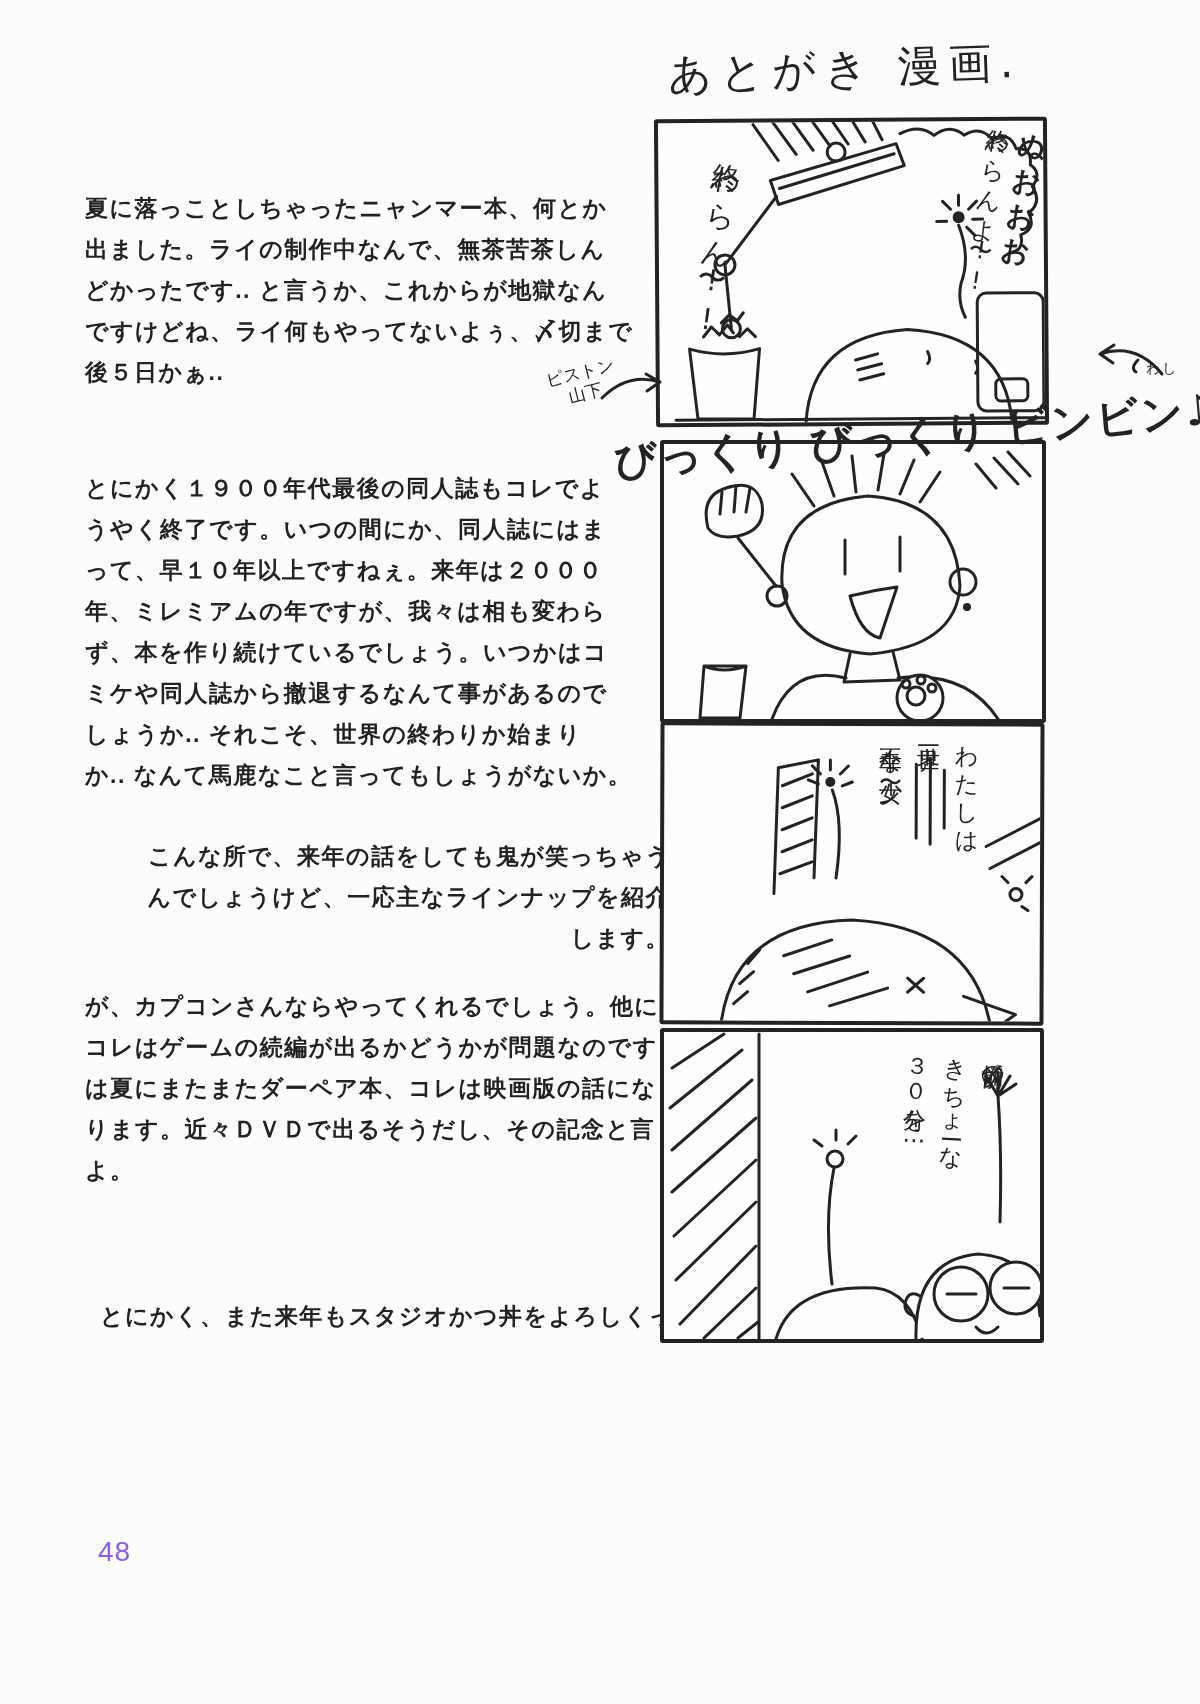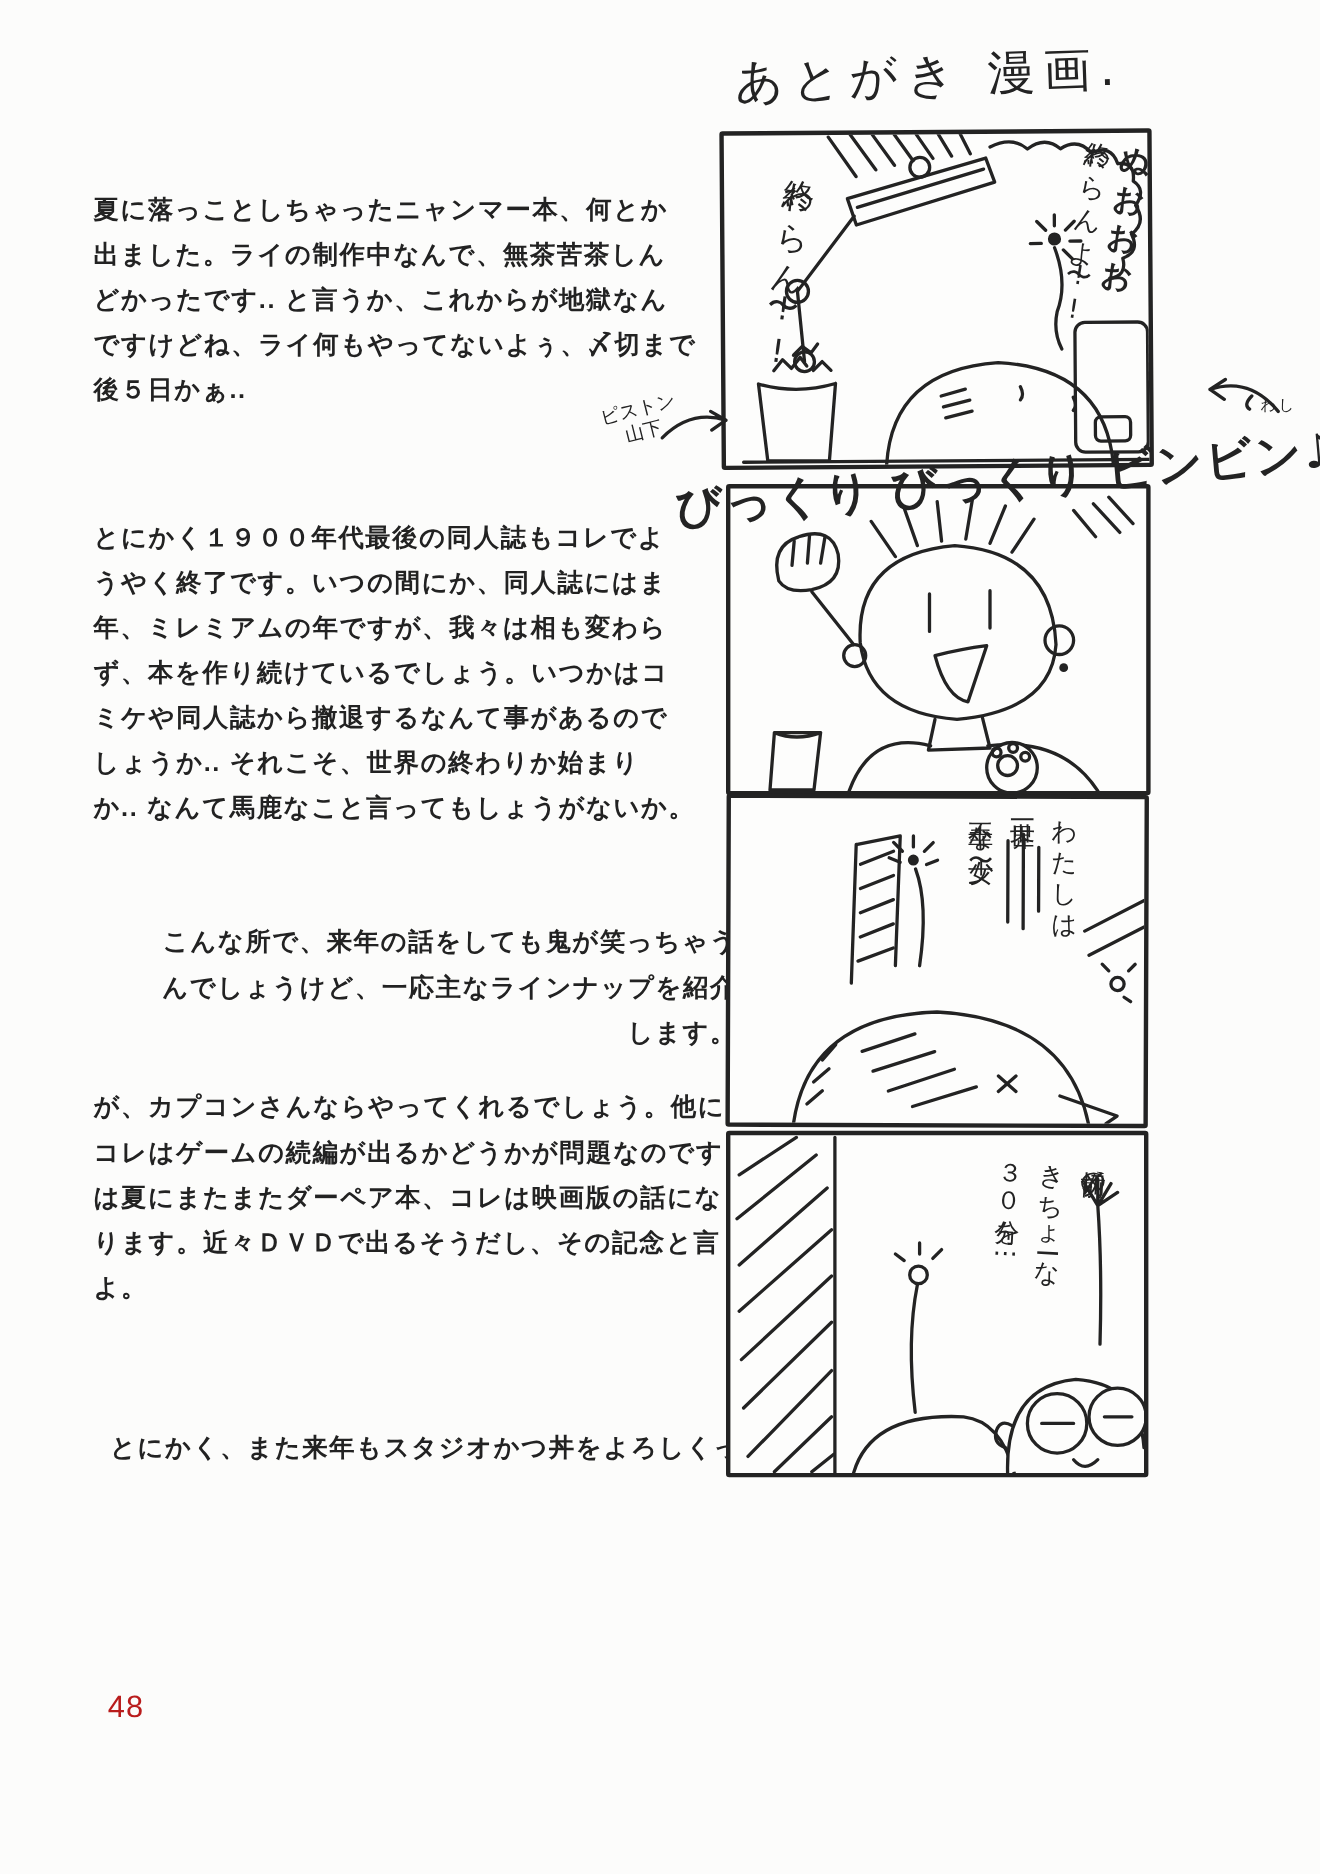--- a/index.html
+++ b/index.html
@@ -1,23 +1,23 @@
 <!DOCTYPE html>
 <html><head>
 <meta charset="utf-8">
 <style>
   html,body{margin:0;padding:0;background:#e8e8e6;}
   .sheet{position:relative;width:1200px;height:1704px;background:#fcfcfb;overflow:hidden;
          font-family:"Liberation Sans","DejaVu Sans",sans-serif;color:#1e1e1e;}
   
   .para{position:absolute;left:85px;width:585px;}
   .line{font-size:23px;line-height:41px;font-weight:bold;letter-spacing:1.5px;white-space:nowrap;color:#222;}
-  #para1{top:170px;} #para2{top:468px;} #para3{top:836px;text-align:right;} #para4{top:986px;}
+  #para1{top:188px;} #para2{top:468px;} #para3{top:836px;text-align:right;} #para4{top:986px;}
   #para5{top:1296px;left:100px;width:700px;}
-  .pageno{position:absolute;left:98px;top:1536px;font-size:28px;letter-spacing:1px;color:#b91c1c;}
+  .pageno{position:absolute;left:98px;top:1536px;font-size:28px;letter-spacing:1px;color:#8b5cf6;}
   
   .hand{font-family:"DejaVu Sans","Liberation Sans",sans-serif;color:#232323;}
   .title{position:absolute;left:668px;top:40px;font-size:43px;letter-spacing:8px;
          transform:rotate(-2deg);white-space:nowrap;}
   .panel{position:absolute;border:4px solid #232323;border-radius:3px;background:#fdfdfc;}
   #panel1{left:655px;top:118px;width:385px;height:300px;transform:rotate(-0.4deg);}
   #panel2{left:660px;top:440px;width:378px;height:275px;}
   #panel3{left:660px;top:722px;width:376px;height:295px;transform:rotate(0.2deg);}
   #panel4{left:660px;top:1028px;width:376px;height:307px;}
   .panel svg{position:absolute;left:0;top:0;width:100%;height:100%;}
@@ -53,20 +53,21 @@
     <div class="line">夏に落っことしちゃったニャンマー本、何とか</div>
     <div class="line">出ました。ライの制作中なんで、無茶苦茶しん</div>
     <div class="line">どかったです.. と言うか、これからが地獄なん</div>
     <div class="line">ですけどね、ライ何もやってないよぅ、〆切まで</div>
     <div class="line">後５日かぁ..</div>
   </div>
 
   <div class="para" id="para2">
     <div class="line">とにかく１９００年代最後の同人誌もコレでよ</div>
     <div class="line">うやく終了です。いつの間にか、同人誌にはま</div>
+    <div class="line">って、早１０年以上ですねぇ。来年は２０００</div>
     <div class="line">年、ミレミアムの年ですが、我々は相も変わら</div>
     <div class="line">ず、本を作り続けているでしょう。いつかはコ</div>
     <div class="line">ミケや同人誌から撤退するなんて事があるので</div>
     <div class="line">しょうか.. それこそ、世界の終わりか始まり</div>
     <div class="line">か.. なんて馬鹿なこと言ってもしょうがないか。</div>
   </div>
 
   <div class="para" id="para3">
     <div class="line">こんな所で、来年の話をしても鬼が笑っちゃう</div>
     <div class="line">んでしょうけど、一応主なラインナップを紹介</div>

